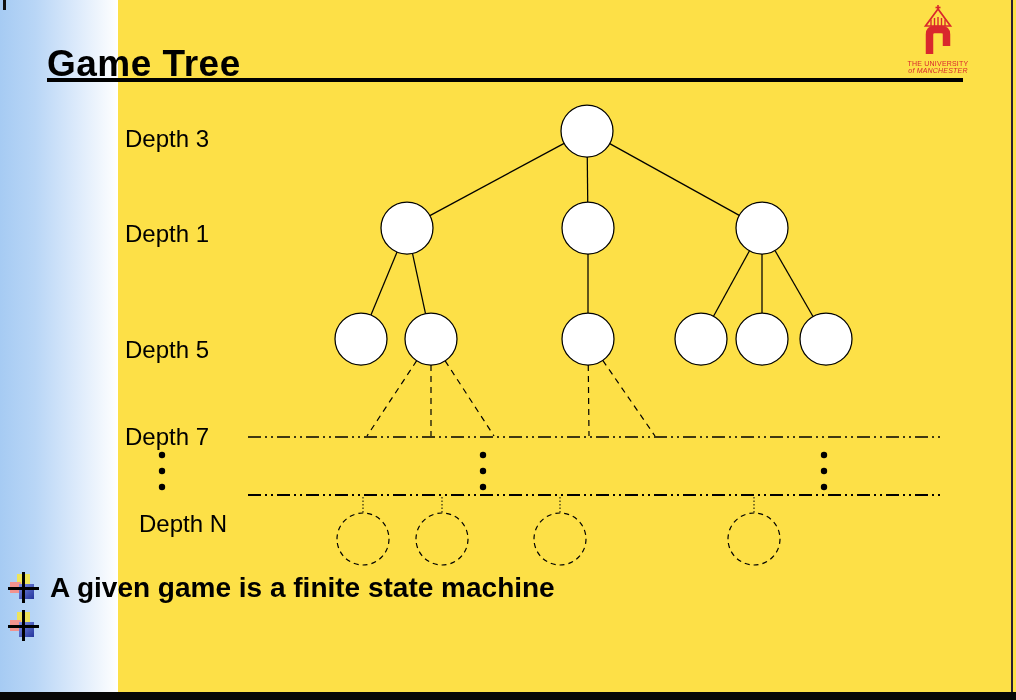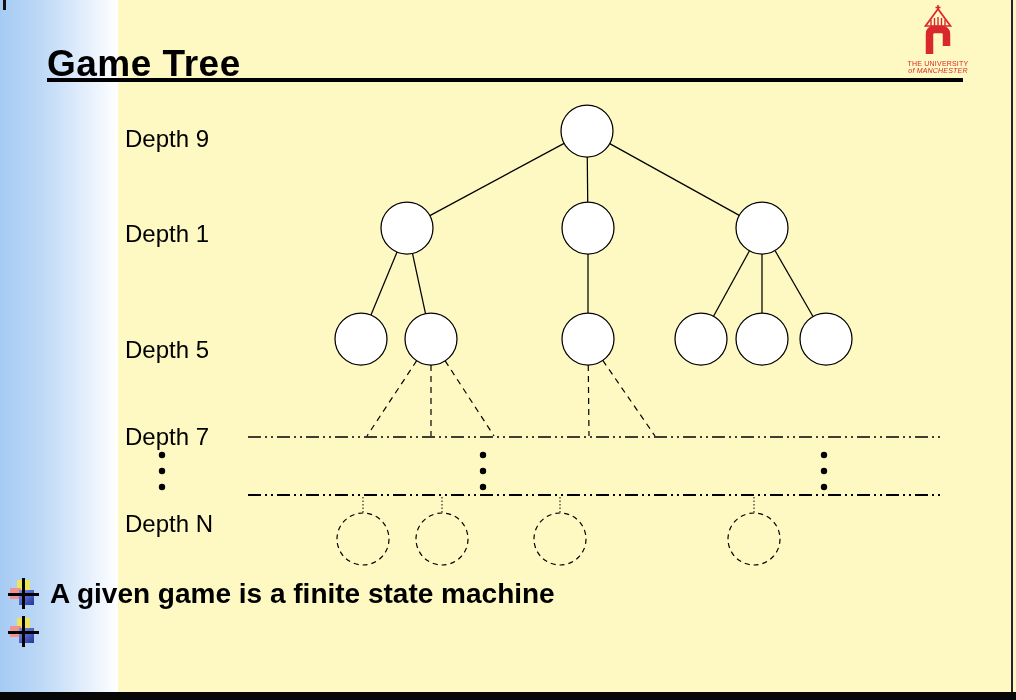--- a/index.html
+++ b/index.html
@@ -1,20 +1,20 @@
 <!DOCTYPE html>
 <html><head>
 <meta charset="utf-8">
 <style>
   html,body{margin:0;padding:0;}
   body{
     width:1016px;height:700px;position:relative;overflow:hidden;
     background:#ffffff;font-family:"Liberation Sans",sans-serif;
   }
-  .slide{position:absolute;inset:0;background:#fef9c3;}
+  .slide{position:absolute;inset:0;background:#fde047;}
   .left-gradient{
     position:absolute;left:0;top:0;width:118px;height:700px;
     background:linear-gradient(to right,#a6cbf3 0%,#b9d6f6 30%,#dceafb 65%,#ffffff 100%);
   }
   .corner-tick{position:absolute;left:3px;top:0;width:3px;height:10px;background:#111;}
   .right-border{position:absolute;right:3px;top:0;width:2px;height:700px;background:#2a2030;}
   .bottom-bar{position:absolute;left:0;bottom:0;width:1016px;height:8px;background:#070707;}
 
   .page-title{
     position:absolute;left:47px;top:43px;
@@ -27,21 +27,21 @@
   .logo-text .l2{font-style:italic;}
 
   .depth-label{
     position:absolute;transform:translateY(-50%);
     font-size:24px;color:#000;white-space:nowrap;
   }
 
   svg.tree{position:absolute;left:0;top:0;pointer-events:none;}
 
   .bullets{position:absolute;left:8px;top:572px;width:990px;}
-  .bullet-row{display:flex;align-items:flex-end;height:38px;}
+  .bullet-row{display:flex;align-items:flex-start;height:38px;}
   .bullet-icon{position:relative;width:34px;height:32px;flex:0 0 34px;margin-right:8px;}
   .bullet-icon .sq{position:absolute;display:block;}
   .bullet-icon .y{left:9px;top:2px;width:13px;height:13px;background:#eee45a;}
   .bullet-icon .p{left:2px;top:10px;width:11px;height:11px;background:#f2928e;}
   .bullet-icon .b{left:11px;top:12px;width:15px;height:15px;background:linear-gradient(135deg,#7d8fe8,#23349b);}
   .bullet-icon .bar{position:absolute;background:#000;display:block;}
   .bullet-icon .v{left:14px;top:0;width:3px;height:31px;}
   .bullet-icon .h{left:0;top:15px;width:31px;height:3px;}
   .bullet-text{font-size:28px;font-weight:700;color:#000;white-space:nowrap;}
 </style>
@@ -69,25 +69,25 @@
         <path d="M13.5 49 V29.5 Q13.5 24.5 18.5 24.5 H25 Q30.5 24.5 30.5 29.5 V41" stroke-width="7.5"></path>
       </g>
     </svg>
     <div class="logo-text" style="color: rgb(217, 40, 45);">
       <div class="l1" style="color: rgb(217, 40, 45);">THE UNIVERSITY</div>
       <div class="l2" style="color: rgb(217, 40, 45);">of MANCHESTER</div>
     </div>
   </div>
 
   <div>
-      <div class="depth-label" style="left: 125px; top: 139px;">Depth 9</div>
+      <div class="depth-label" style="left: 125px; top: 139px;">Depth 3</div>
       <div class="depth-label" style="left: 125px; top: 234px;">Depth 1</div>
       <div class="depth-label" style="left: 125px; top: 350px;">Depth 5</div>
       <div class="depth-label" style="left: 125px; top: 437px;">Depth 7</div>
-      <div class="depth-label" style="left: 125px; top: 524px;">Depth N</div>
+      <div class="depth-label" style="left: 139px; top: 524px;">Depth N</div>
     </div>
 
   <svg class="tree" width="1016" height="700" viewBox="0 0 1016 700">
       <line x1="564.1118356637277" y1="143.33417744788008" x2="429.88816433627227" y2="215.66582255211992" stroke="#000000" stroke-width="1.25"></line>
       <line x1="587.2680269943738" y1="156.99861845426187" x2="587.7319730056262" y2="202.00138154573813" stroke="#000000" stroke-width="1.25"></line>
       <line x1="609.7403374094654" y1="143.60464416410363" x2="739.2596625905346" y2="215.39535583589637" stroke="#000000" stroke-width="1.25"></line>
       <line x1="397.0461131090552" y1="252.01916184554068" x2="370.9538868909448" y2="314.9808381544593" stroke="#000000" stroke-width="1.25"></line>
       <line x1="412.494652605716" y1="253.41276830143656" x2="425.505347394284" y2="313.58723169856347" stroke="#000000" stroke-width="1.25"></line>
       <line x1="588" y1="254" x2="588" y2="313" stroke="#000000" stroke-width="1.25"></line>
       <line x1="749.4779934396194" y1="250.78594636397142" x2="713.5220065603806" y2="316.21405363602855" stroke="#000000" stroke-width="1.25"></line>

